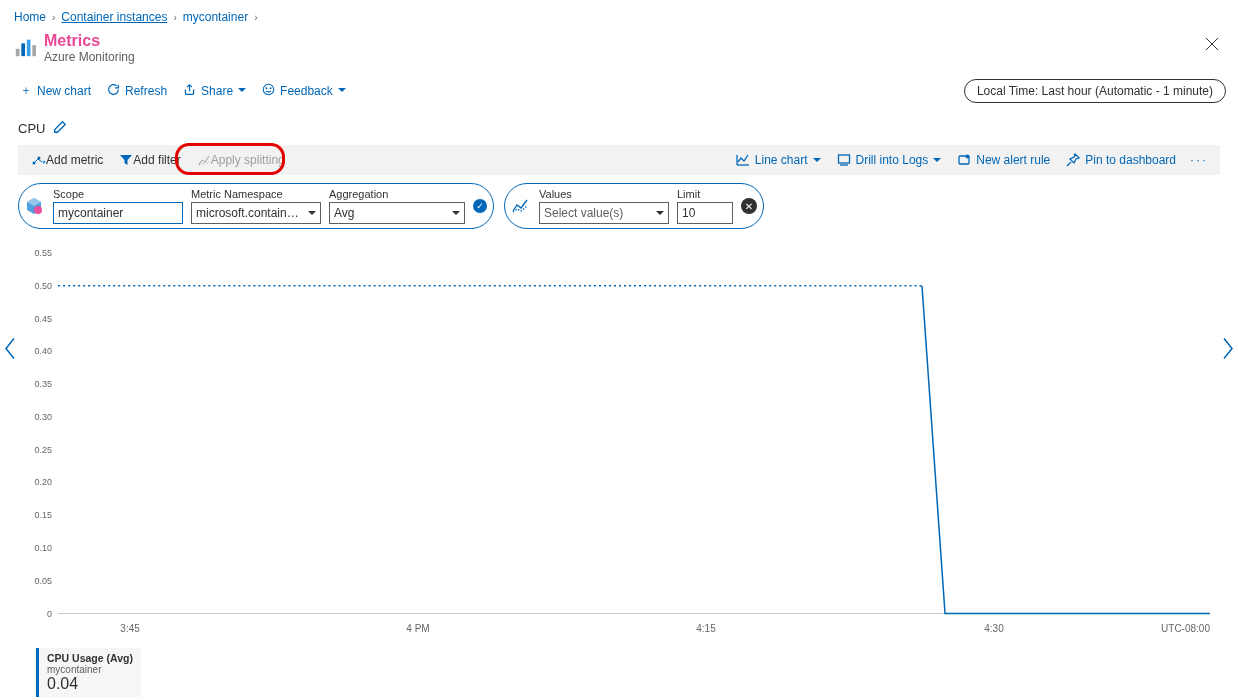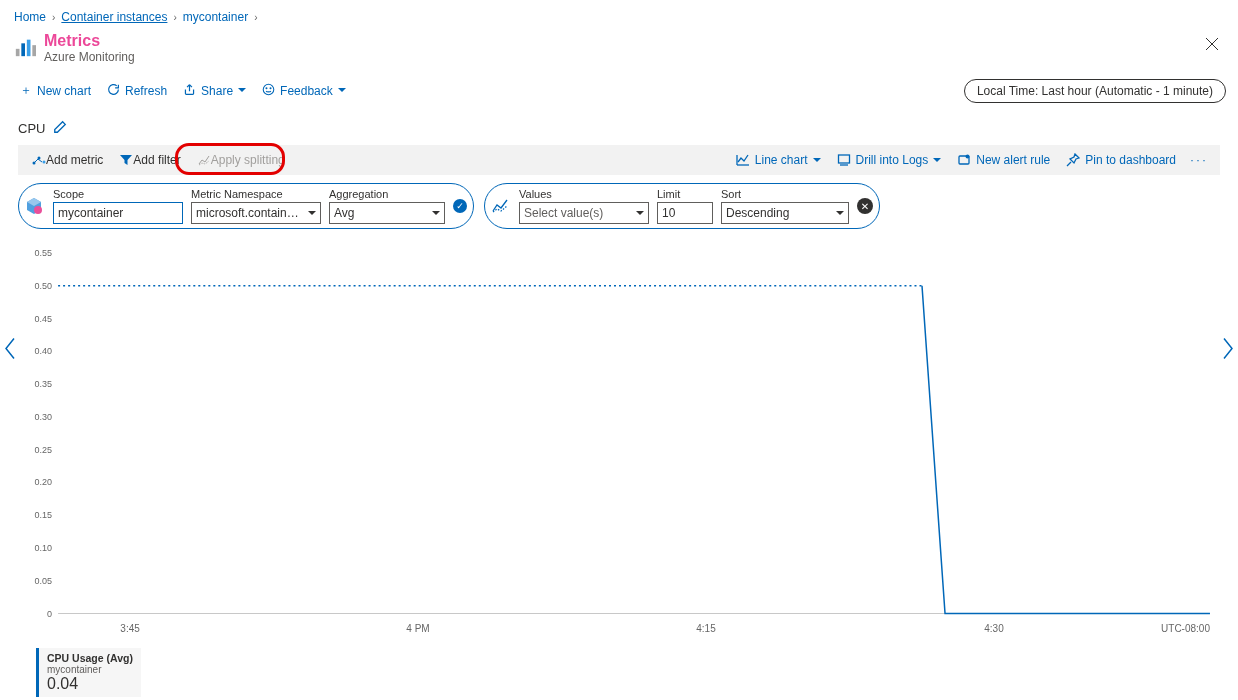--- a/index.html
+++ b/index.html
@@ -46,21 +46,21 @@
   .pill-badge { width:22px; height:22px; border-radius:50%; display:flex; align-items:center; justify-content:center; flex-shrink:0; }
   .pill-badge svg { width:18px; height:18px; }
   .pill-check { width:14px; height:14px; background:#0067b8; color:#fff; border-radius:50%; display:flex; align-items:center; justify-content:center; font-size:9px; cursor:pointer; }
   .pill-remove-dark { width:16px; height:16px; background:#323130; color:#fff; border-radius:50%; display:flex; align-items:center; justify-content:center; font-size:10px; cursor:pointer; }
   .fcol { display:flex; flex-direction:column; gap:2px; }
   .fcol label { font-size:11px; }
   .sel { border:1px solid #605e5c; height:22px; padding:0 4px; font-size:12px; display:flex; align-items:center; justify-content:space-between; background:#fff; cursor:pointer; gap:6px;}
   .sel.scope { border:1px solid #0067b8; }
   .sel .chev { border:4px solid transparent; border-top-color:#323130; margin-top:3px; }
   .sel .txt { white-space:nowrap; overflow:hidden; text-overflow:ellipsis; }
-  .w-scope { width:130px; } .w-ns { width:130px; } .w-metric { width:128px; } .w-agg { width:116px; }
+  .w-scope { width:130px; } .w-ns { width:130px; } .w-metric { width:128px; } .w-agg { width:136px; }
   .w-values { width:130px; } .w-limit { width:56px; } .w-sort { width:128px; }
   .sel-italic .txt { color:#605e5c; }
 
   .nav-arrow { position:absolute; top:50%; transform:translateY(-50%); cursor:pointer; }
   .nav-arrow svg { width:14px; height:24px; stroke:#0067b8; fill:none; stroke-width:1.5; }
   .nav-left { left:3px; } .nav-right { right:3px; }
 
   .chart-area-wrap { position:relative; margin:10px 18px 0; }
   .chart-svg { width: 100%; display:block; }
 
@@ -277,27 +277,20 @@
       <label>Values</label>
       <div class="sel sel-italic w-values">
         <span class="txt">Select value(s)</span>
         <span class="chev"></span>
       </div>
     </div>
     <div class="fcol">
       <label>Limit</label>
       <div class="sel w-limit">
         <span class="txt">10</span>
-      </div>
-    </div>
-    <div class="fcol">
-      <label>Sort</label>
-      <div class="sel w-sort">
-        <span class="txt">Descending</span>
-        <span class="chev"></span>
       </div>
     </div>
     <span class="pill-remove-dark">✕</span>
   </div>
 </div>
 
 
 <div class="nav-arrow nav-left">
   <svg viewBox="0 0 14 24">
       <polyline points="11,2 3,12 11,22"></polyline>

